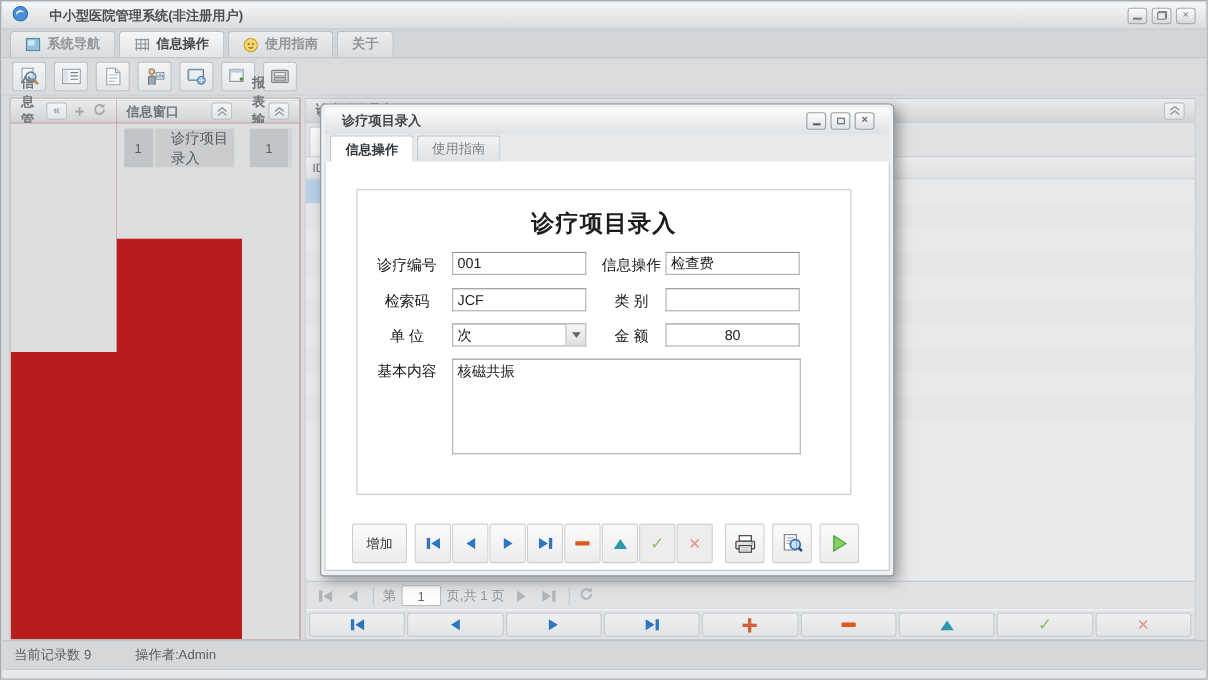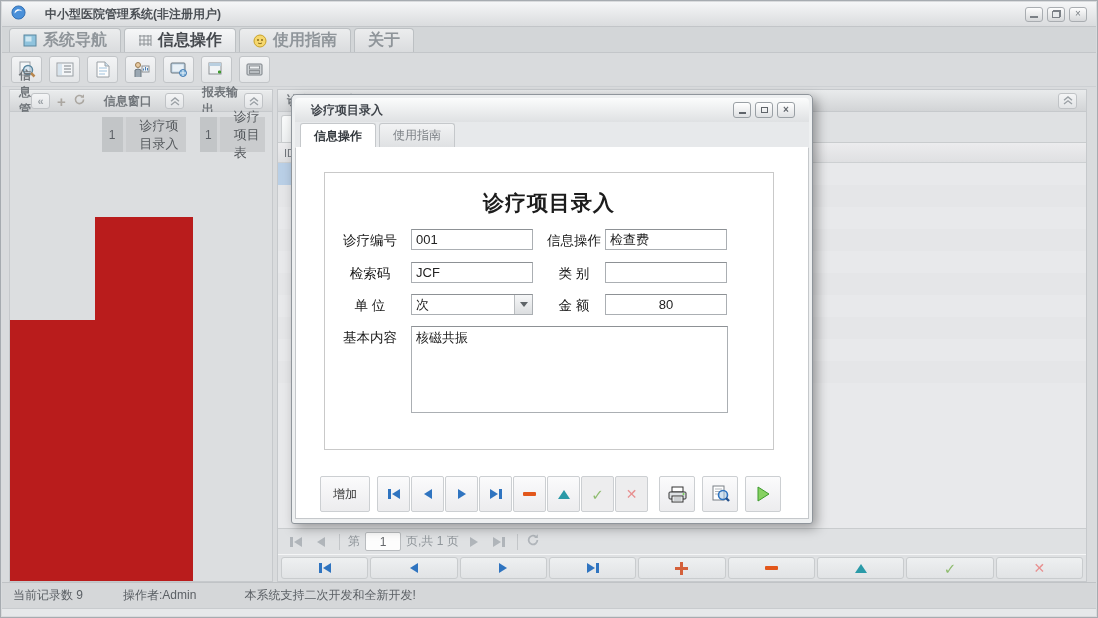--- a/index.html
+++ b/index.html
@@ -12,21 +12,21 @@
   .titlebar .title{font-size:12px;font-weight:bold;color:#4a4f54}
   .winbtns{margin-left:auto;display:flex;gap:4px}
   .winbtn{width:18px;height:15px;border:1px solid #a9adb1;border-radius:3px;background:linear-gradient(#fdfdfd,#d6d8da);display:flex;align-items:center;justify-content:center;color:#7b8086;font-size:10px;line-height:1}
   .minbar{width:8px;height:2px;background:#7b8086;margin-top:5px}
   .restsq{position:relative;width:9px;height:8px}
   .restsq::before{content:"";position:absolute;right:0;top:0;width:6px;height:5px;border:1px solid #7b8086}
   .restsq::after{content:"";position:absolute;left:0;bottom:0;width:6px;height:5px;border:1px solid #7b8086;background:#e8eaec}
 
   
   .tabbar{position:absolute;top:26px;left:1px;right:1px;height:26px;background:#d3d6d8;border-bottom:1px solid #c3c6c9;display:flex;align-items:flex-end;padding:0 7px;gap:3px}
-  .tab{height:24px;display:flex;align-items:center;gap:6px;padding:0 13px;border:1px solid #bcc0c3;border-bottom:none;border-radius:4px 4px 0 0;background:linear-gradient(#ecedee,#dadcde);font-size:16px;color:#8f959a;font-weight:bold}
+  .tab{height:24px;display:flex;align-items:center;gap:6px;padding:0 13px;border:1px solid #bcc0c3;border-bottom:none;border-radius:4px 4px 0 0;background:linear-gradient(#ecedee,#dadcde);font-size:12px;color:#8f959a;font-weight:bold}
   .tab.active{background:linear-gradient(#f6f7f8,#e2e4e6);color:#45494e}
 
   
   .toolbar{position:absolute;top:52px;left:1px;right:1px;height:34px;display:flex;align-items:center;padding:0 9px;gap:7px;border-bottom:1px solid #cdd0d3}
   .toolbtn{width:31px;height:27px;border:1px solid #c2c5c8;border-radius:3px;background:linear-gradient(#f3f4f5,#e3e5e7);display:flex;align-items:center;justify-content:center}
 
   
   .sidebar{position:absolute;left:8px;top:88px;width:264px;bottom:35px;display:flex;border:1px solid #c6c9cc;background:#b91c1c}
   .panel{display:flex;flex-direction:column}
   .panel.p1{height:230px}
@@ -261,21 +261,20 @@
           <span class="pbtn">
               <svg width="10" height="9" viewBox="0 0 10 9">
                 <path d="M1 4.2 5 1l4 3.2M1 8 5 4.8 9 8" stroke="#9aa0a5" fill="none" stroke-width="1.4"></path>
               </svg>
             </span>
         </span>
       </div>
       <div class="pbody">
         <div class="pitem">
           <span class="num">1</span>
-          <span class="lbl">诊疗项目表</span>
         </div>
       </div>
     </div>
   </div>
 
   <div class="main">
     <div class="mhead">
       <span>诊疗项目录入</span>
       <span class="ptools">
         <span class="pbtn">
@@ -360,21 +359,20 @@
         </span>
       <span class="navbtn">
           <span class="crossr">✕</span>
         </span>
     </div>
   </div>
 
   <div class="statusbar">
     <span>当前记录数 9</span>
     <span class="op">操作者:Admin</span>
-    <span class="msg">本系统支持二次开发和全新开发!</span>
   </div>
   <div class="bottomstrip"></div>
 
   <div class="dialog">
     <div class="dtitle">
       <span>诊疗项目录入</span>
       <span class="dbtns">
         <span class="dbtn">
             <span class="mb"></span>
           </span>

